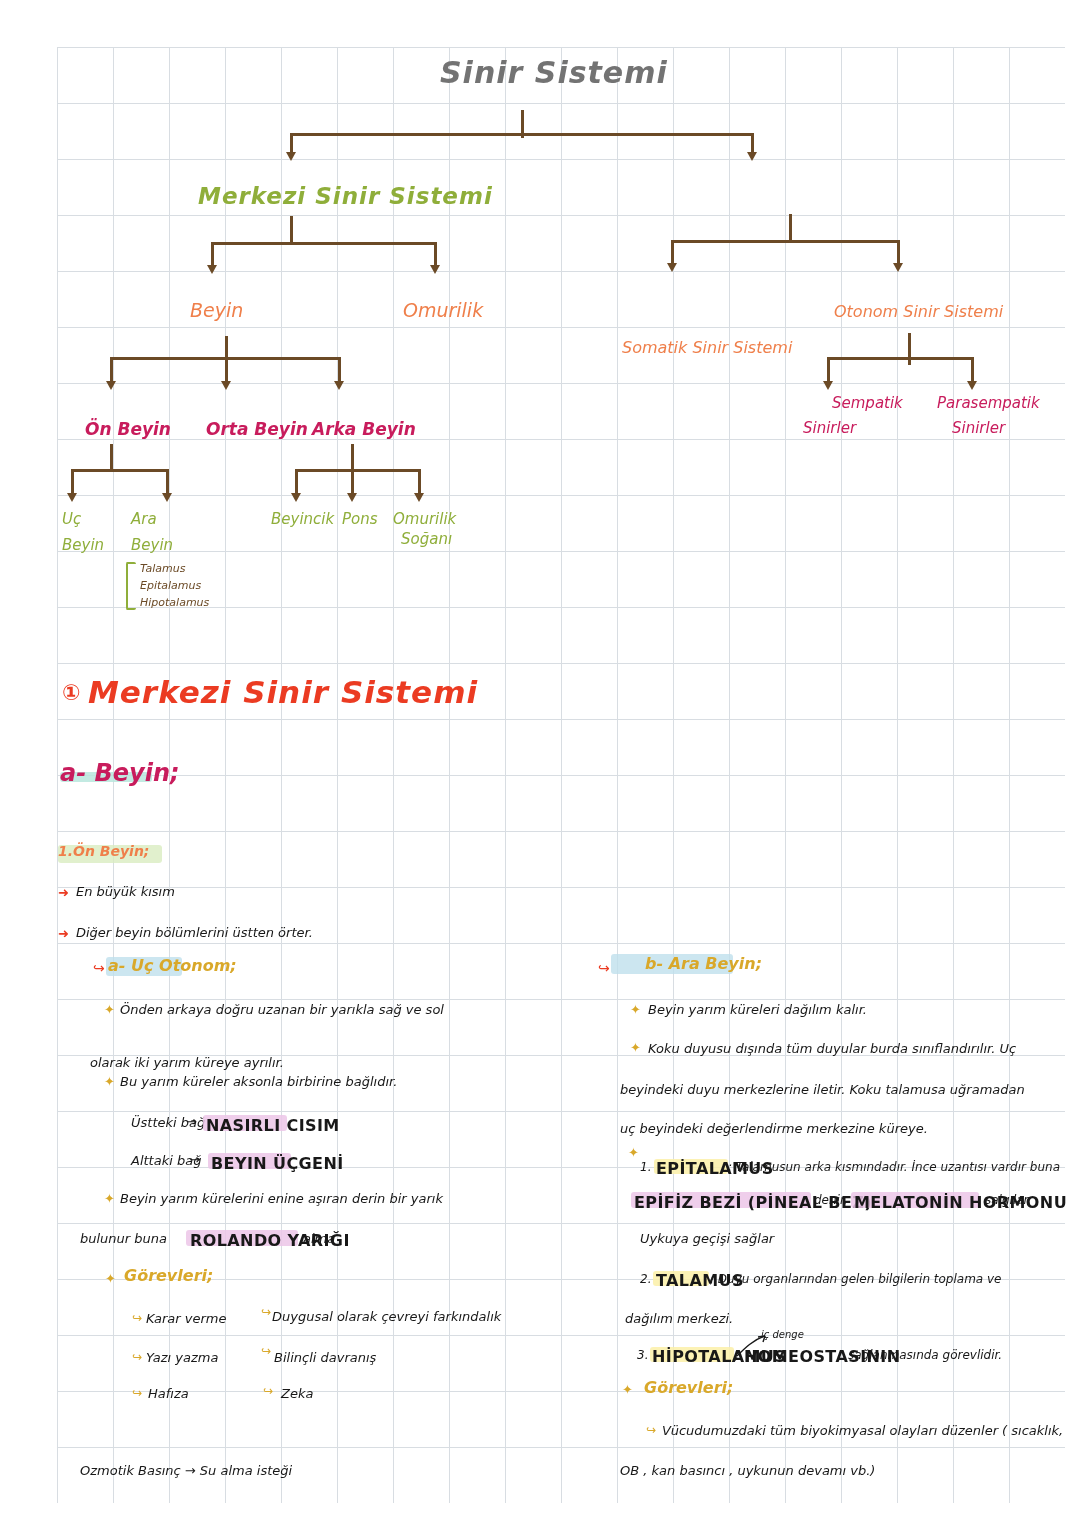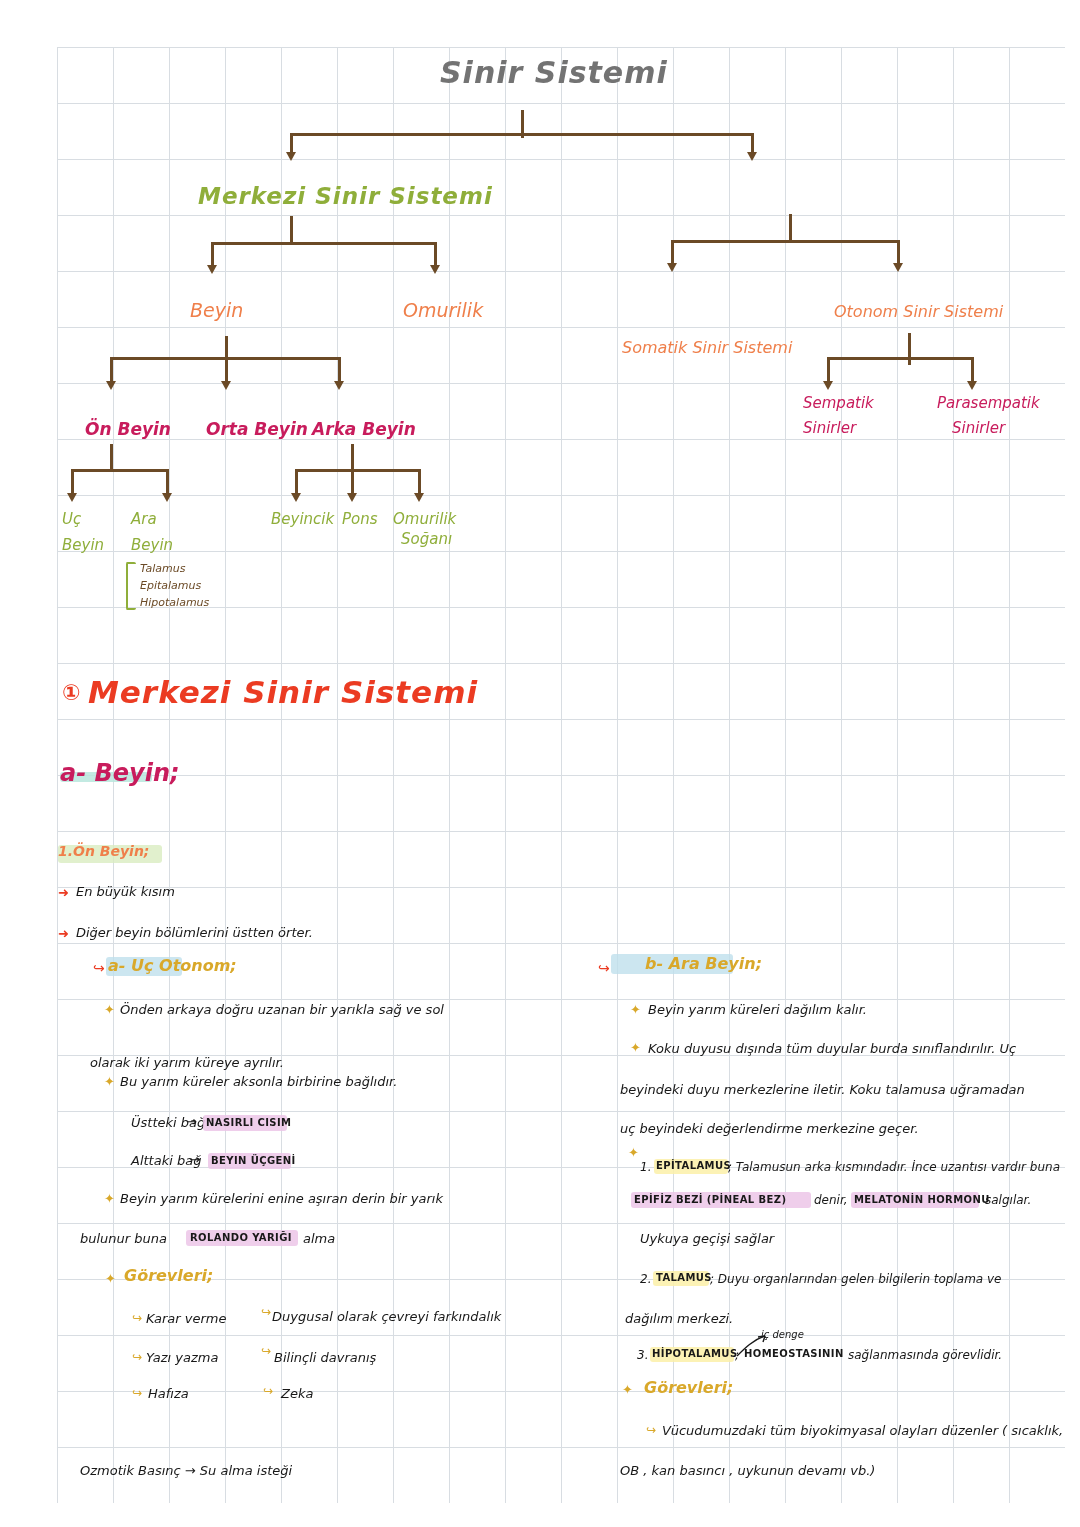--- a/index.html
+++ b/index.html
@@ -105,21 +105,21 @@
     font-style:italic;
     color:#181818;
   }
   .tiny{
     font-size:10px;
     font-weight:500;
     font-style:italic;
     color:#181818;
   }
   .caps{
-    font-size:10px;
+    font-size:16px;
     font-weight:700;
     font-style:normal;
     letter-spacing:.4px;
   }
   
   .hl{
     position:absolute;
     border-radius:3px;
     pointer-events:none;
   }
@@ -194,21 +194,21 @@
   <div class="ln lnh" style="left:827px; top:357px; width:146px;"></div>
   <div class="ln lnv" style="left:827px; top:357px; height:28px;"></div>
   <div class="ah" style="left:823px; top:381px;"></div>
   <div class="ln lnv" style="left:971px; top:357px; height:28px;"></div>
   <div class="ah" style="left:967px; top:381px;"></div>
 
   <div class="hw lvl3 ink-pink" style="left:85px; top:421px;">Ön Beyin</div>
   <div class="hw lvl3 ink-pink" style="left:206px; top:421px;">Orta Beyin</div>
   <div class="hw lvl3 ink-pink" style="left:312px; top:421px;">Arka Beyin</div>
 
-  <div class="hw lvl4 ink-pink" style="left:803px; top:396px;">Sempatik</div>
+  <div class="hw lvl4 ink-pink" style="left:832px; top:396px;">Sempatik</div>
   <div class="hw lvl4 ink-pink" style="left:803px; top:421px;">Sinirler</div>
   <div class="hw lvl4 ink-pink" style="left:937px; top:396px;">Parasempatik</div>
   <div class="hw lvl4 ink-pink" style="left:952px; top:421px;">Sinirler</div>
 
   <div class="ln lnv" style="left:110px; top:444px; height:28px;"></div>
   <div class="ln lnh" style="left:71px; top:469px; width:98px;"></div>
   <div class="ln lnv" style="left:71px; top:469px; height:28px;"></div>
   <div class="ah" style="left:67px; top:493px;"></div>
   <div class="ln lnv" style="left:166px; top:469px; height:28px;"></div>
   <div class="ah" style="left:162px; top:493px;"></div>
@@ -302,21 +302,21 @@
   <div class="hw ink-red" style="left:598px; top:961px; font-size:14px;">↪</div>
   <div class="hl hl-blue" style="left:611px; top:954px; width:122px; height:20px;"></div>
   <div class="hw sub-head2 ink-gold" style="left:613px; top:956px; font-size:16px;margin-left:32px;">b- Ara   Beyin;</div>
 
   <div class="hw ink-gold" style="left:630px; top:1003px; font-size:13px;">✦</div>
   <div class="hw body-txt" style="left:648px; top:1003px;">Beyin   yarım  küreleri   dağılım  kalır.</div>
 
   <div class="hw ink-gold" style="left:630px; top:1041px; font-size:13px;">✦</div>
   <div class="hw body-txt" style="left:648px; top:1042px;">Koku  duyusu  dışında   tüm  duyular  burda  sınıflandırılır. Uç</div>
   <div class="hw body-txt" style="left:620px; top:1083px;">beyindeki   duyu   merkezlerine    iletir. Koku  talamusa  uğramadan</div>
-  <div class="hw body-txt" style="left:620px; top:1122px;">uç beyindeki  değerlendirme   merkezine  geçer.</div>
+  <div class="hw body-txt" style="left:620px; top:1122px;">uç beyindeki  değerlendirme   merkezine  küreye.</div>
 
   <div class="hw ink-gold" style="left:628px; top:1146px; font-size:13px;">✦</div>
   <div class="hw body-txt-sm" style="left:640px; top:1161px;">1.</div>
   <div class="hl hl-yellow" style="left:654px; top:1159px; width:74px; height:15px;"></div>
   <div class="hw caps ink-black" style="left:656px; top:1161px;">EPİTALAMUS</div>
   <div class="hw body-txt-sm" style="left:728px; top:1161px;">; Talamusun  arka  kısmındadır. İnce uzantısı vardır  buna</div>
 
   <div class="hl hl-pink" style="left:631px; top:1192px; width:180px; height:16px;"></div>
   <div class="hw caps ink-black" style="left:634px; top:1195px;">EPİFİZ BEZİ (PİNEAL BEZ)</div>
   <div class="hw body-txt-sm" style="left:814px; top:1194px;">denir,</div>

